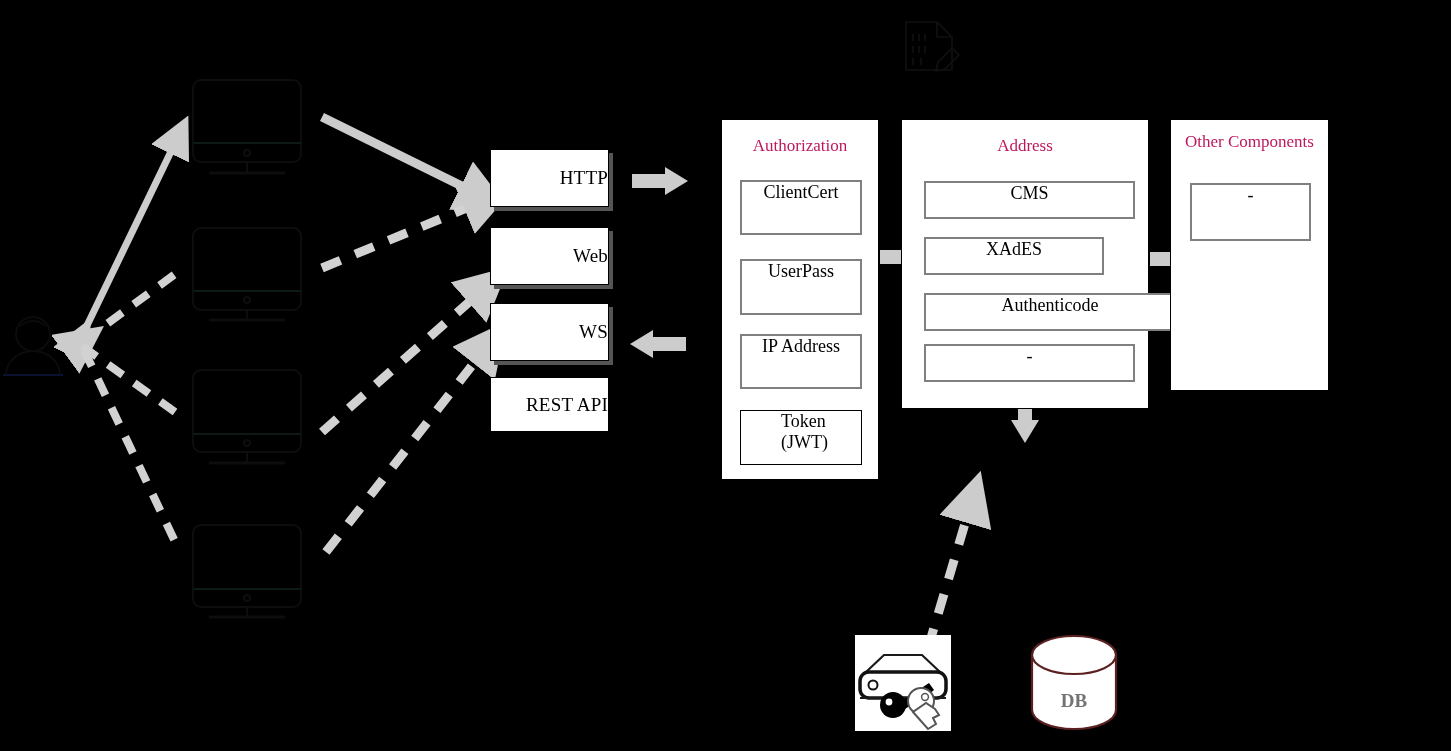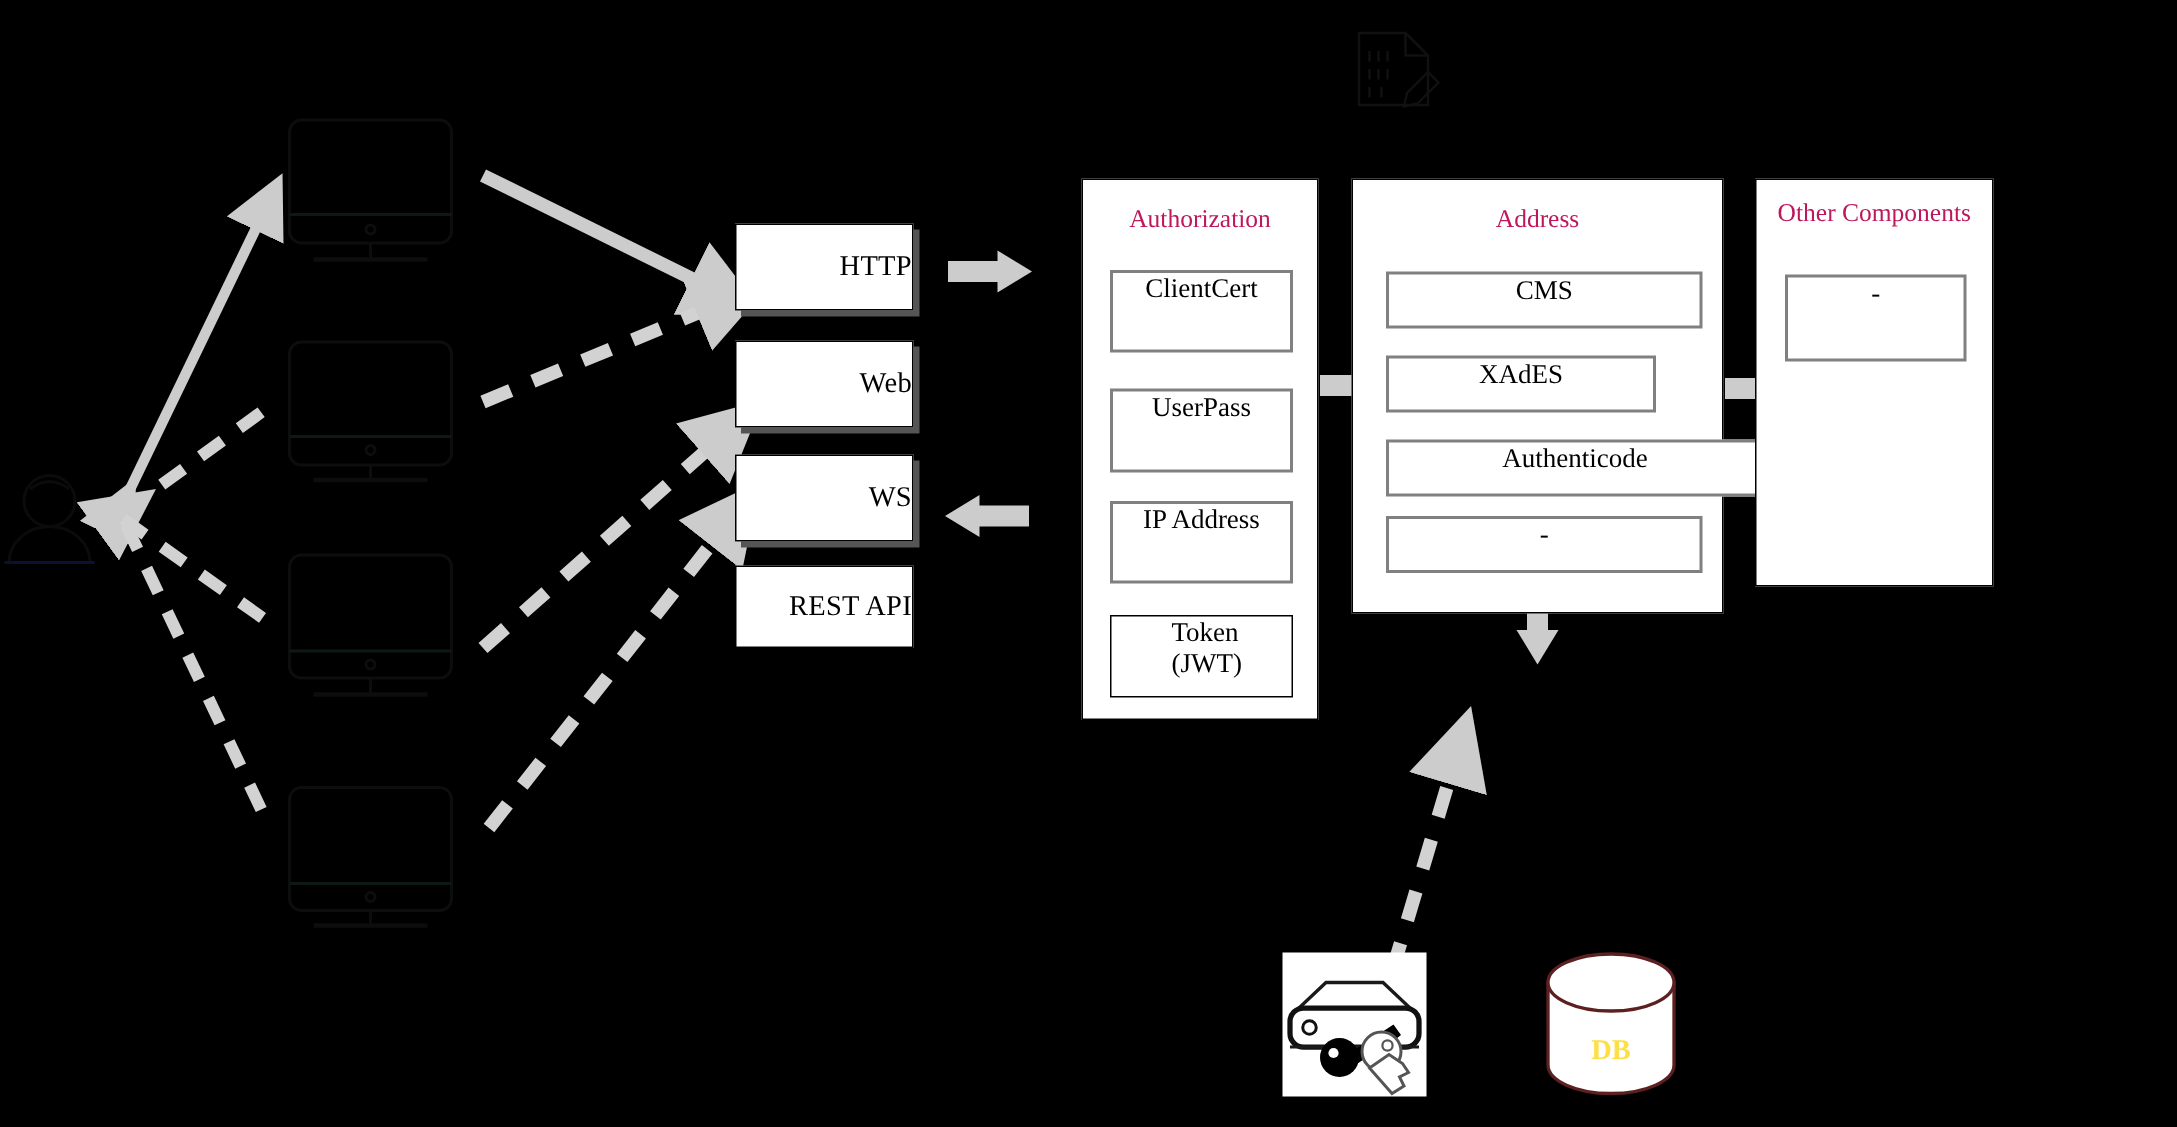--- a/index.html
+++ b/index.html
@@ -29,21 +29,21 @@
   .subbox{
     position:absolute;box-sizing:border-box;background:#ffffff;
     display:flex;align-items:flex-start;justify-content:center;
     font-size:18px;color:#000;
   }
   .subbox.gray{border:2px solid #808080;}
   .subbox.black{border:1px solid #000000;padding-left:40px;}
 
   .db-label{
     position:absolute;width:100%;text-align:center;top:44px;
-    font-weight:bold;font-size:19px;color:#fde047;
+    font-weight:bold;font-size:19px;color:#737373;
   }
 </style>
 </head>
 <body>
 
 <div id="stage">
 
   <svg id="svg-layer" viewBox="0 0 1451 751">
     <defs>
       <marker id="ah" markerWidth="7" markerHeight="7" refX="3.2" refY="3.5" orient="auto">

